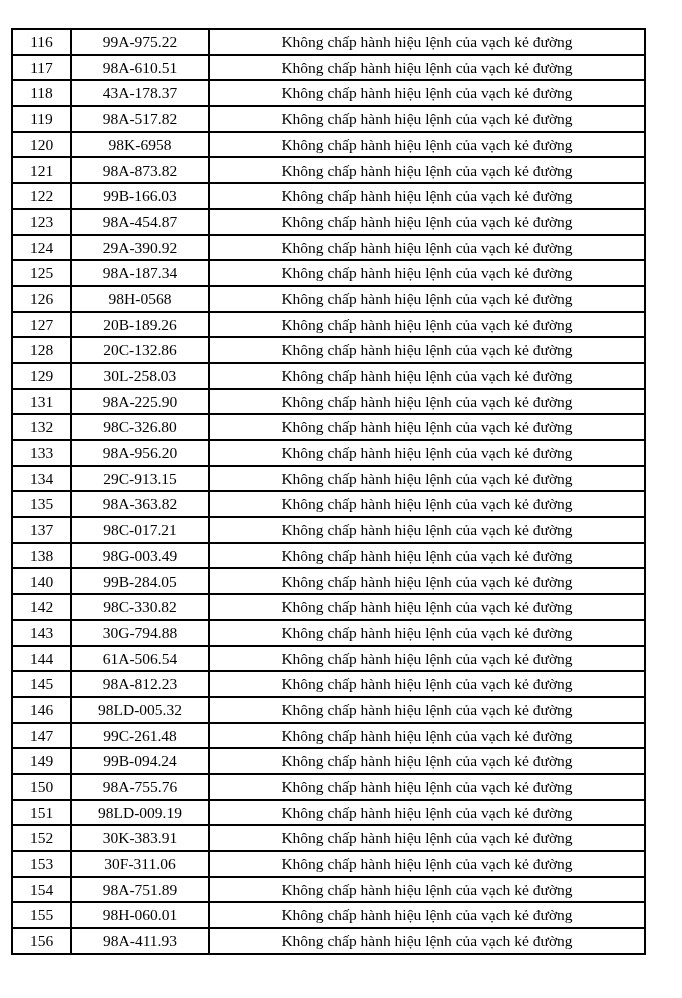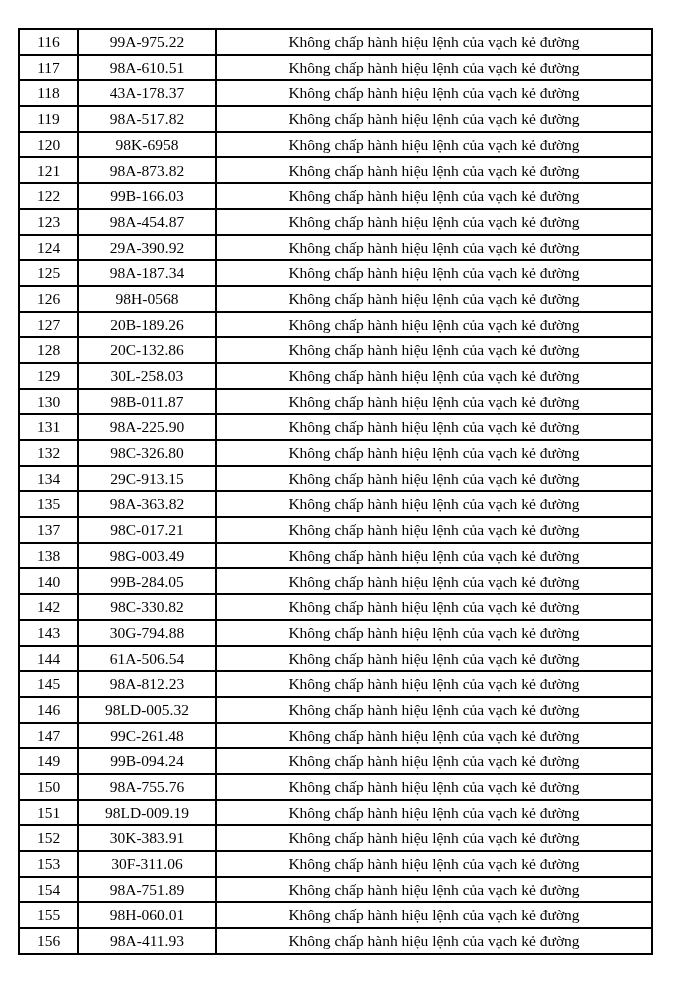--- a/index.html
+++ b/index.html
@@ -16,21 +16,21 @@
     overflow: hidden;
   }
   .page {
     position: absolute;
     left: 0; top: 0;
     width: 682px; height: 998px;
     background: #ffffff;
   }
   table.violations {
     position: absolute;
-    left: 18px;
+    left: 11px;
     top: 28px;
     width: 633px;
     height: 927px;
     border-collapse: collapse;
     table-layout: fixed;
     padding-left: 28px;
   }
   table.violations td {
     border: 2px solid #000000;
     padding: 0;
@@ -123,32 +123,32 @@
           <td>128</td>
           <td>20C-132.86</td>
           <td>Không chấp hành hiệu lệnh của vạch kẻ đường</td>
         </tr>
         <tr>
           <td>129</td>
           <td>30L-258.03</td>
           <td>Không chấp hành hiệu lệnh của vạch kẻ đường</td>
         </tr>
         <tr>
-          <td>130</td>
-          <td>98B-011.87</td>
-          <td>Không chấp hành hiệu lệnh của vạch kẻ đường</td>
-        </tr>
-        <tr>
           <td>131</td>
           <td>98A-225.90</td>
           <td>Không chấp hành hiệu lệnh của vạch kẻ đường</td>
         </tr>
         <tr>
           <td>132</td>
           <td>98C-326.80</td>
+          <td>Không chấp hành hiệu lệnh của vạch kẻ đường</td>
+        </tr>
+        <tr>
+          <td>133</td>
+          <td>98A-956.20</td>
           <td>Không chấp hành hiệu lệnh của vạch kẻ đường</td>
         </tr>
         <tr>
           <td>134</td>
           <td>29C-913.15</td>
           <td>Không chấp hành hiệu lệnh của vạch kẻ đường</td>
         </tr>
         <tr>
           <td>135</td>
           <td>98A-363.82</td>

